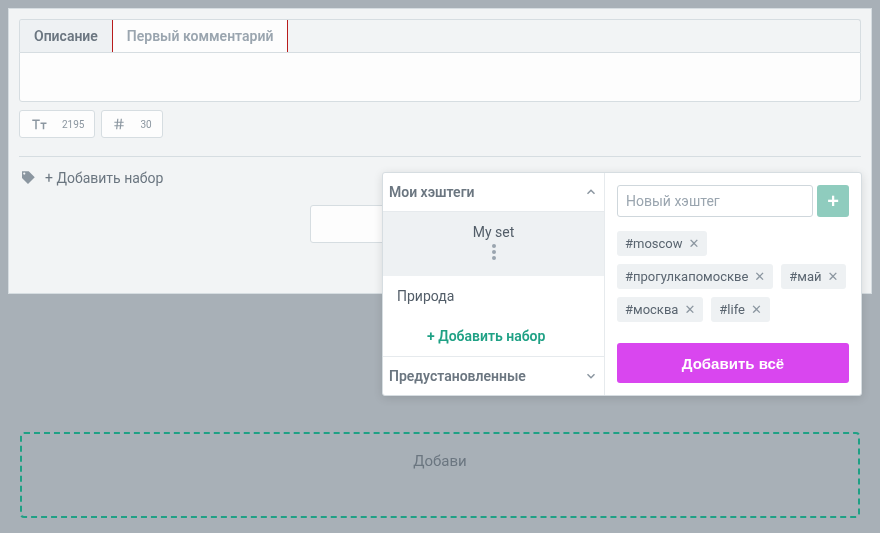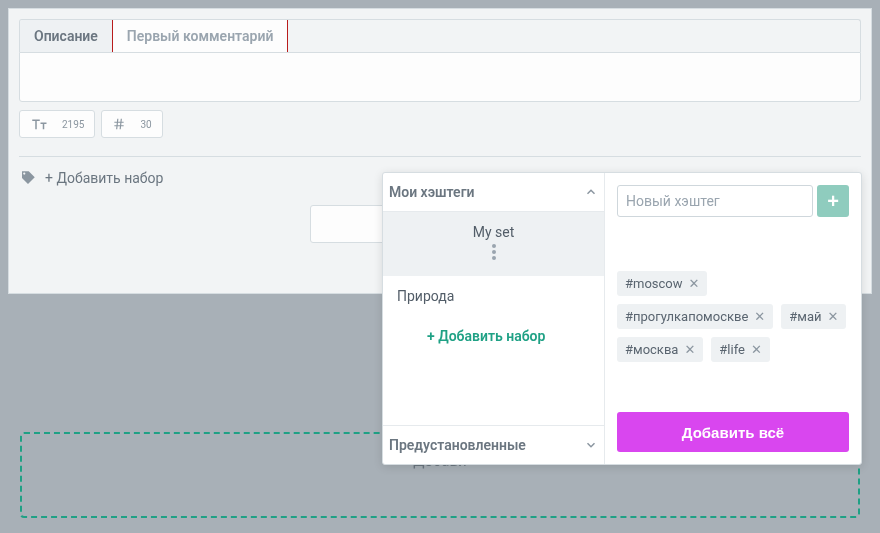--- a/index.html
+++ b/index.html
@@ -89,21 +89,21 @@
 .acc-header {
   display:flex; align-items:center; justify-content:space-between;
   padding:11px 6px; color:#6b7680; font-weight:600; cursor:pointer;
 }
 .acc-header.top { border-bottom:1px solid #e6eaed; }
 .acc-body { flex:1; }
 .set-item { display:flex; align-items:center; justify-content:space-between; padding:12px 14px; cursor:pointer; color:#525d68; }
 .set-item.selected { background:#eef1f3;flex-direction:column; }
 .set-item.green { color:#1fa185; font-weight:600;padding-left:44px; }
 .acc-presets { border-top:1px solid #e6eaed; }
-.pop-right { flex:1; padding:12px 12px; display:flex; flex-direction:column;gap:40px; }
+.pop-right { flex:1; padding:12px 12px; display:flex; flex-direction:column; }
 .new-tag-row { display:flex; gap:4px; }
 .new-tag-input { flex:1; height:32px; border:1px solid #cfd7dc; border-radius:3px; padding:0 8px; font-size:14px; font-family:inherit; }
 .new-tag-input::placeholder { color:#9aa5af; }
 .btn-plus { width:32px; height:32px; background:#8fccbe; border:none; border-radius:3px; color:#fff; font-size:20px; font-weight:700; cursor:pointer; }
 .chips { margin-top:14px; display:flex; flex-wrap:wrap; gap:8px; align-content:flex-start; flex:1; }
 .chip {
   display:inline-flex; align-items:center; gap:6px;
   background:#eef1f3; border-radius:3px; padding:5px 8px; color:#5a6570; font-size:13px;
   cursor:default;
 }

